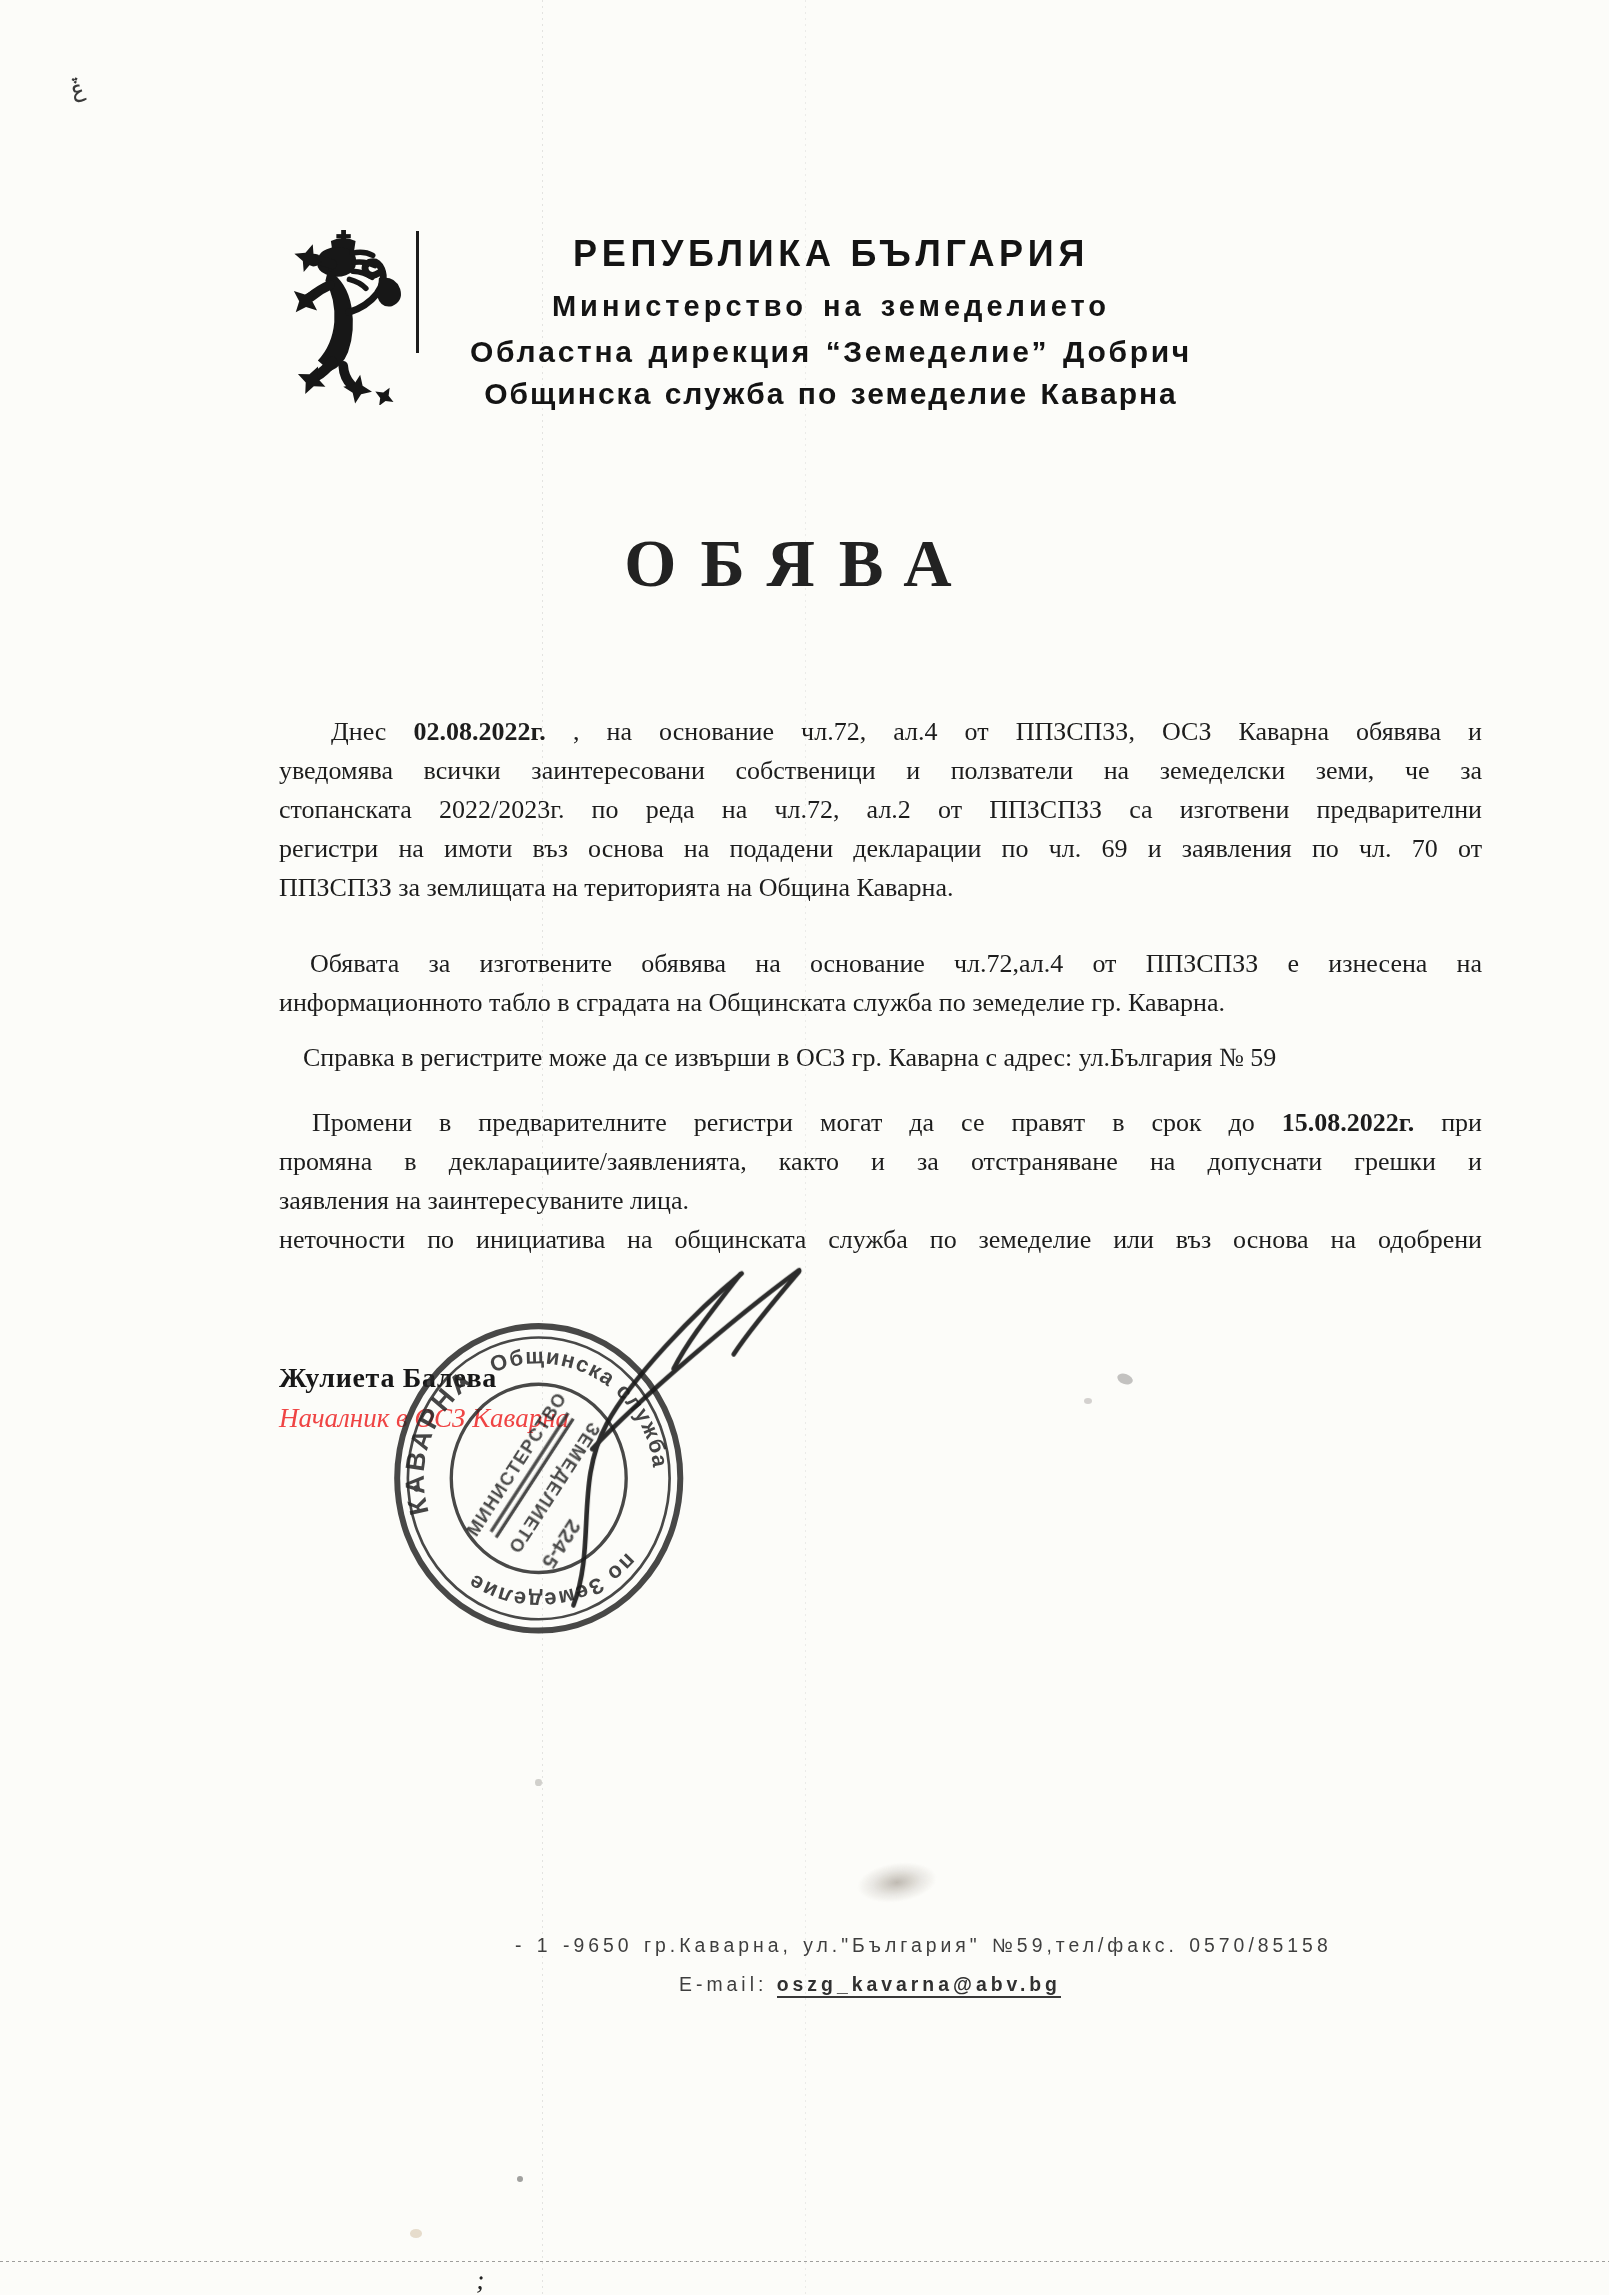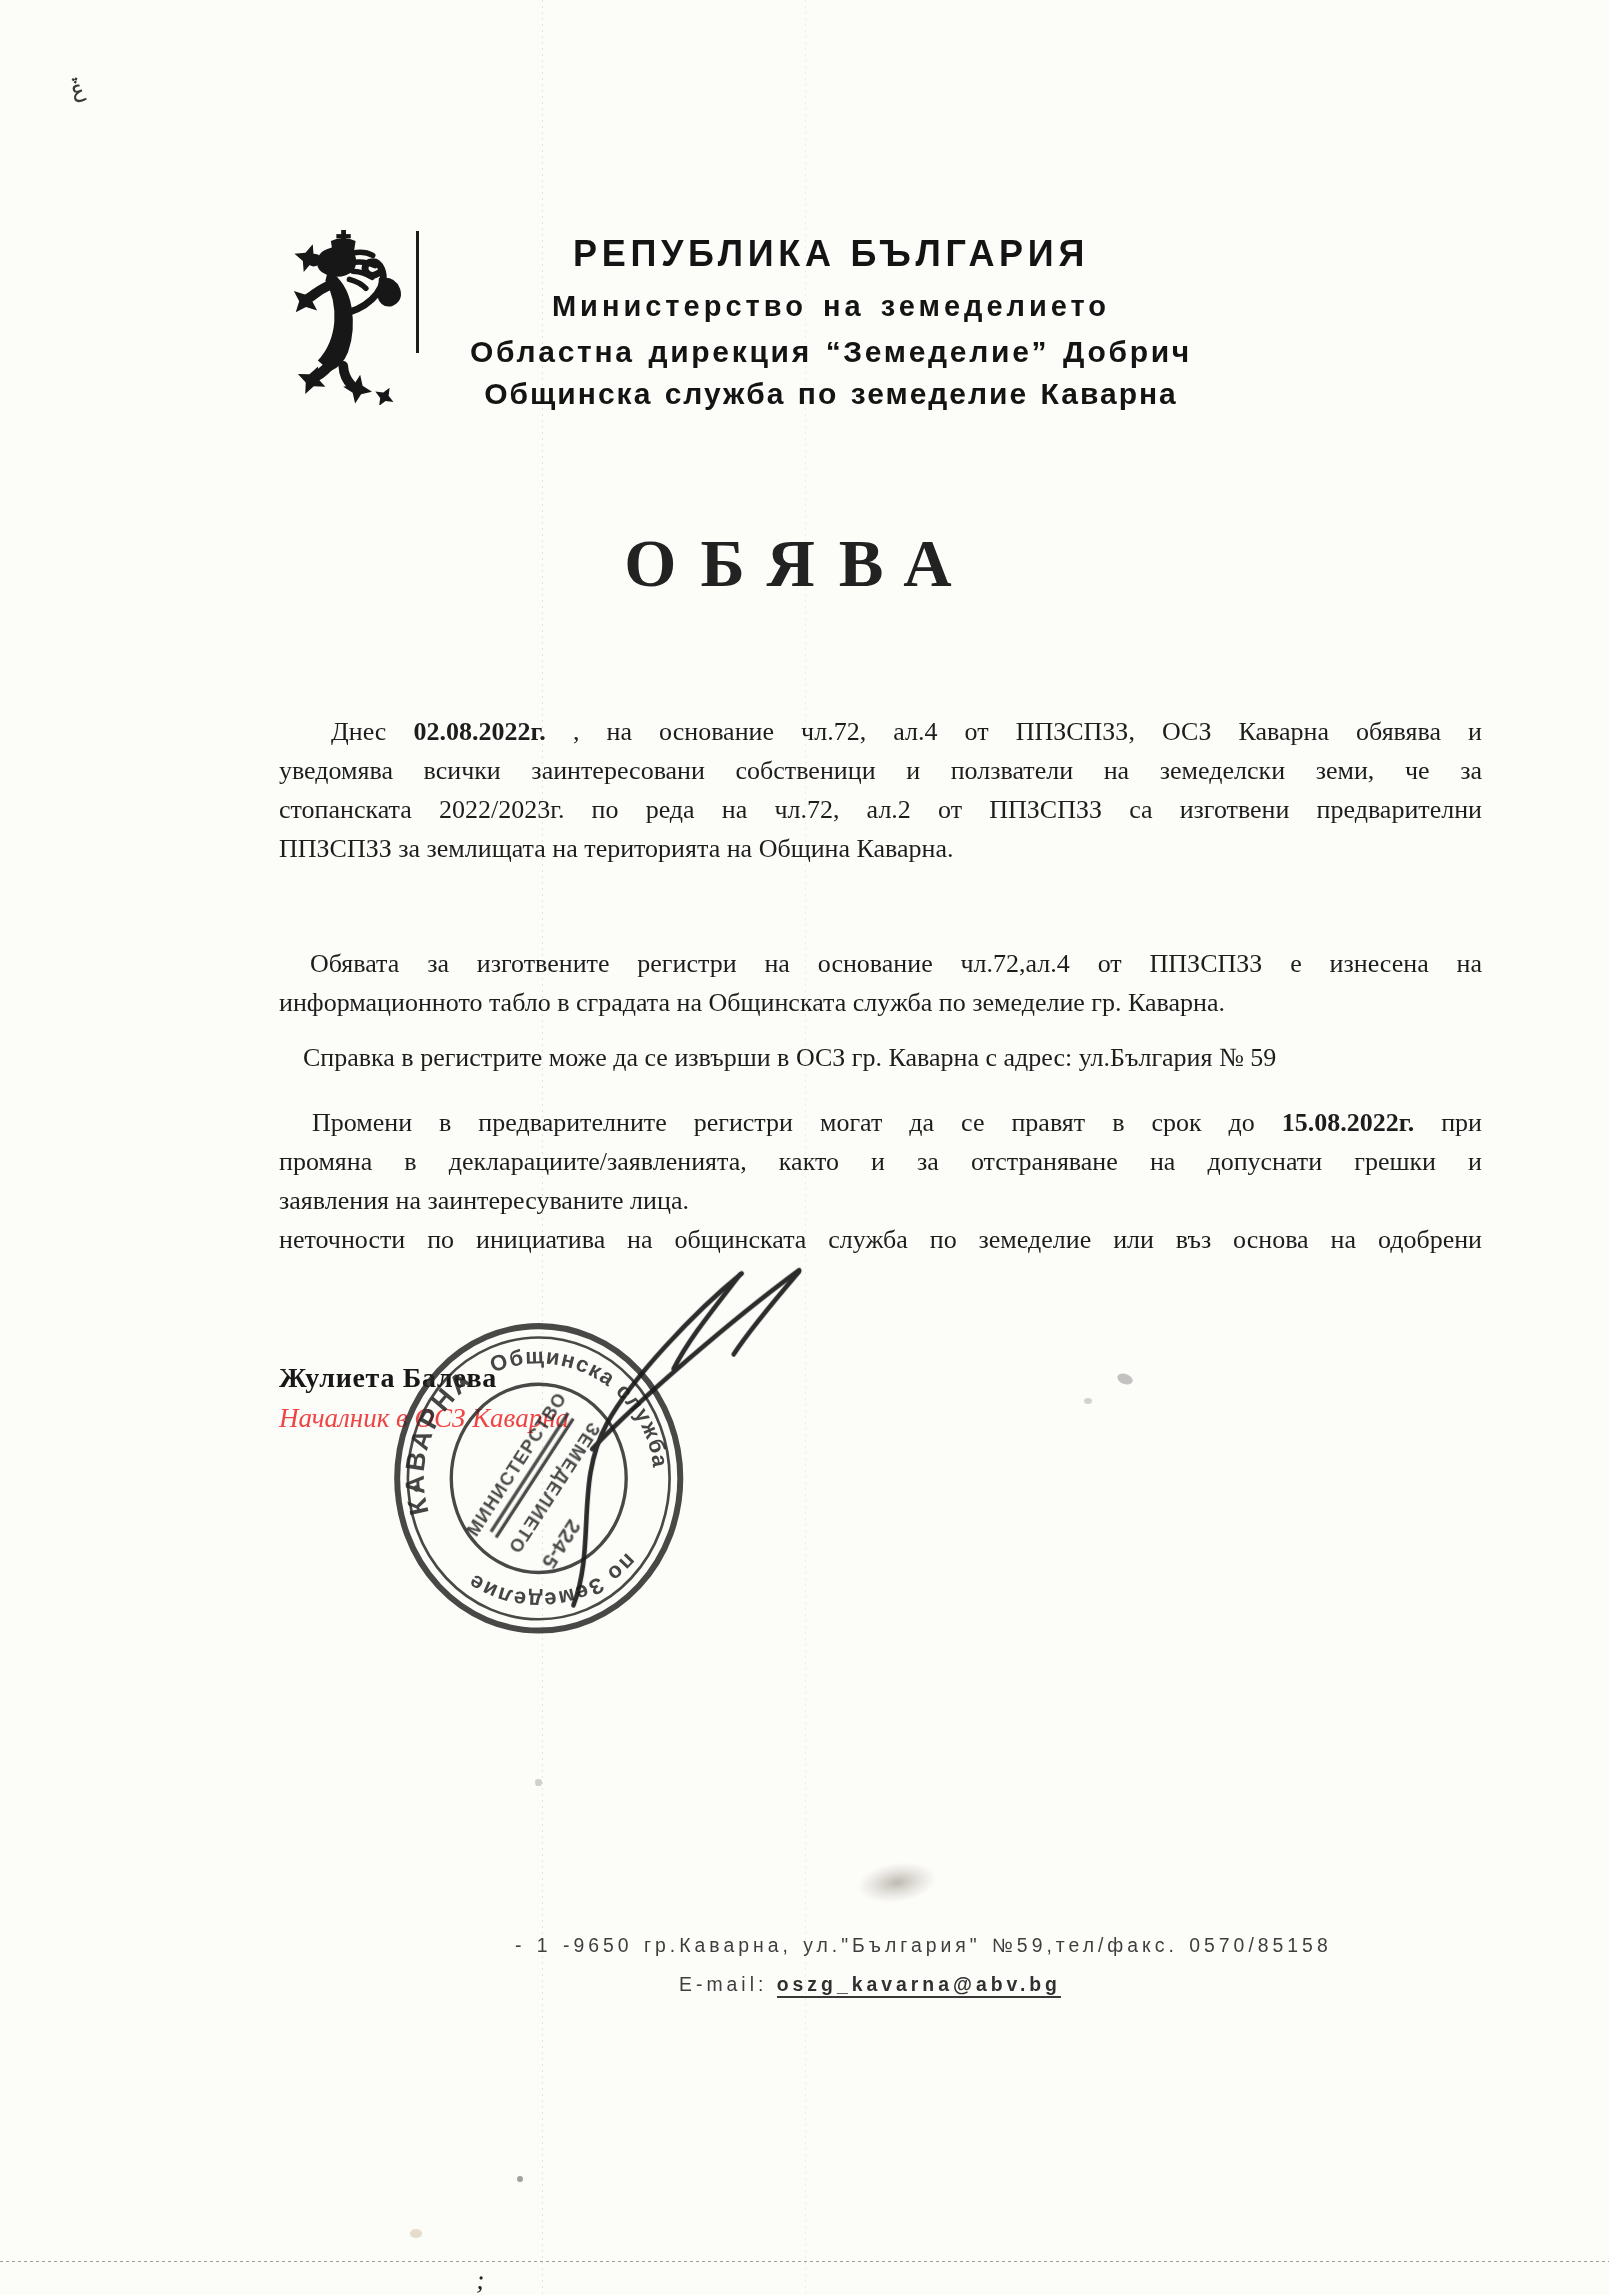--- a/index.html
+++ b/index.html
@@ -112,24 +112,25 @@
     <div class="h4">Общинска служба по земеделие Каварна</div>
   </div>
 
   <div class="title">ОБЯВА</div>
 
   <div id="paras">
       <div class="para" style="top: 712px;">
         <div class="line just" style="text-indent: 52px;"><span>Днес </span><span class="bold">02.08.2022г.</span><span> , на основание чл.72, ал.4 от ППЗСПЗЗ, ОСЗ Каварна обявява и</span></div>
         <div class="line just"><span>уведомява всички заинтересовани собственици и ползватели на земеделски земи, че за</span></div>
         <div class="line just"><span>стопанската 2022/2023г. по реда на чл.72, ал.2 от ППЗСПЗЗ са изготвени предварителни</span></div>
+        <div class="line just"><span>регистри на имоти въз основа на подадени декларации по чл. 69 и заявления по чл. 70 от</span></div>
         <div class="line"><span>ППЗСПЗЗ за землищата на територията на Община Каварна.</span></div>
       </div>
       <div class="para" style="top: 944px;">
-        <div class="line just" style="text-indent: 31px;"><span>Обявата за изготвените регистри на основание чл.72,ал.4 от ППЗСПЗЗ е изнесена на</span></div>
+        <div class="line just" style="text-indent: 31px;"><span>Обявата за изготвените обявява на основание чл.72,ал.4 от ППЗСПЗЗ е изнесена на</span></div>
         <div class="line"><span>информационното табло в сградата на Общинската служба по земеделие гр. Каварна.</span></div>
       </div>
       <div class="para" style="top: 1038px;">
         <div class="line" style="text-indent: 24px;"><span>Справка в регистрите може да се извърши в ОСЗ  гр. Каварна с адрес: ул.България № 59</span></div>
       </div>
       <div class="para" style="top: 1103px;">
         <div class="line just" style="text-indent: 33px;"><span>Промени в предварителните регистри могат да се правят в срок до </span><span class="bold">15.08.2022г.</span><span> при</span></div>
         <div class="line just"><span>промяна в декларациите/заявленията, както и за отстраняване на допуснати грешки и</span></div>
         <div class="line"><span>заявления на заинтересуваните лица.</span></div>
         <div class="line just"><span>неточности по инициатива на общинската служба по земеделие или въз основа на одобрени</span></div>

